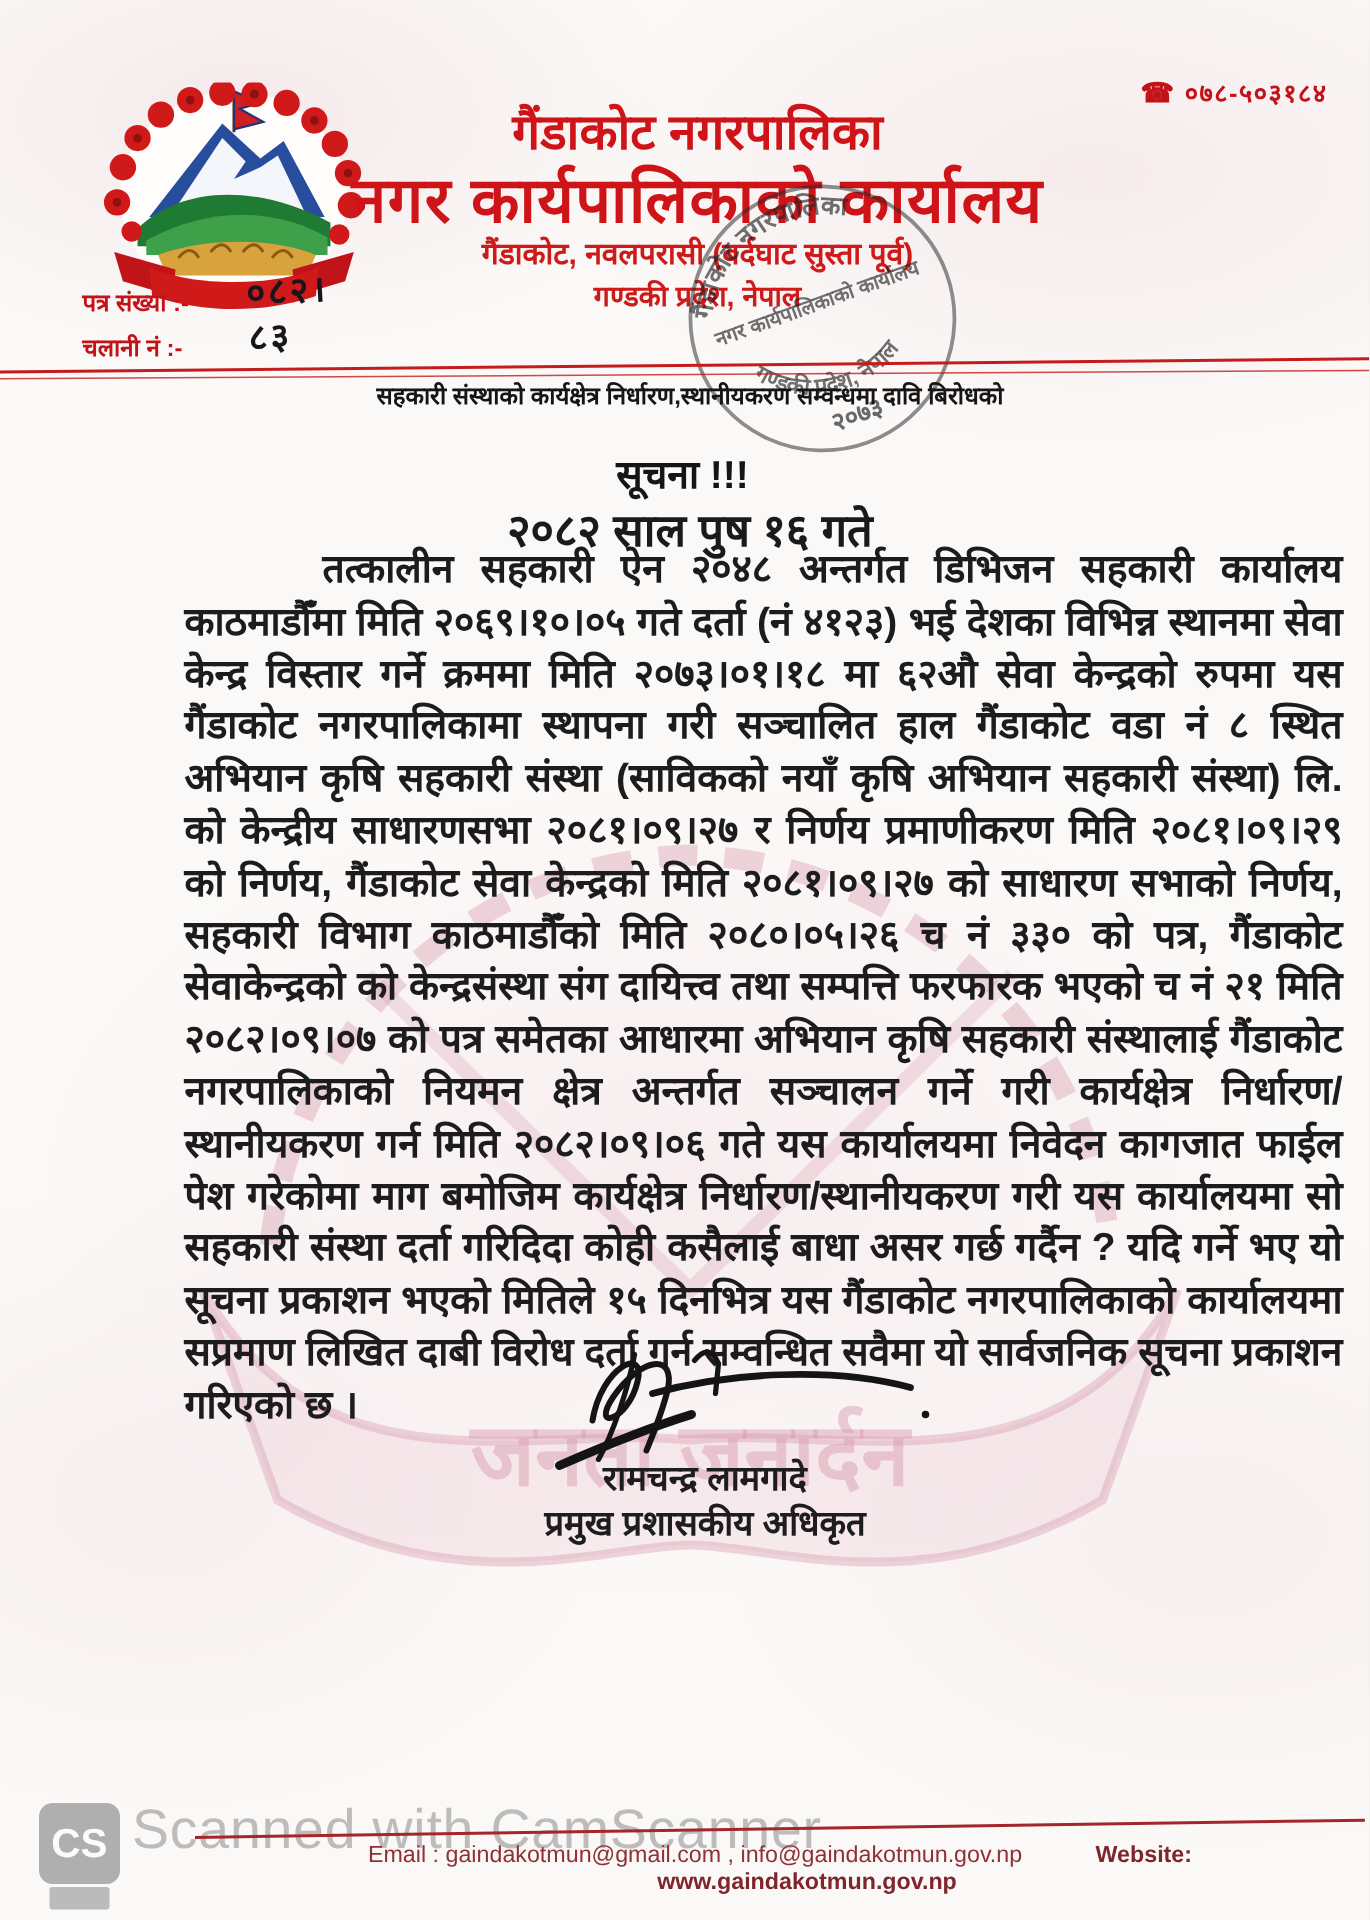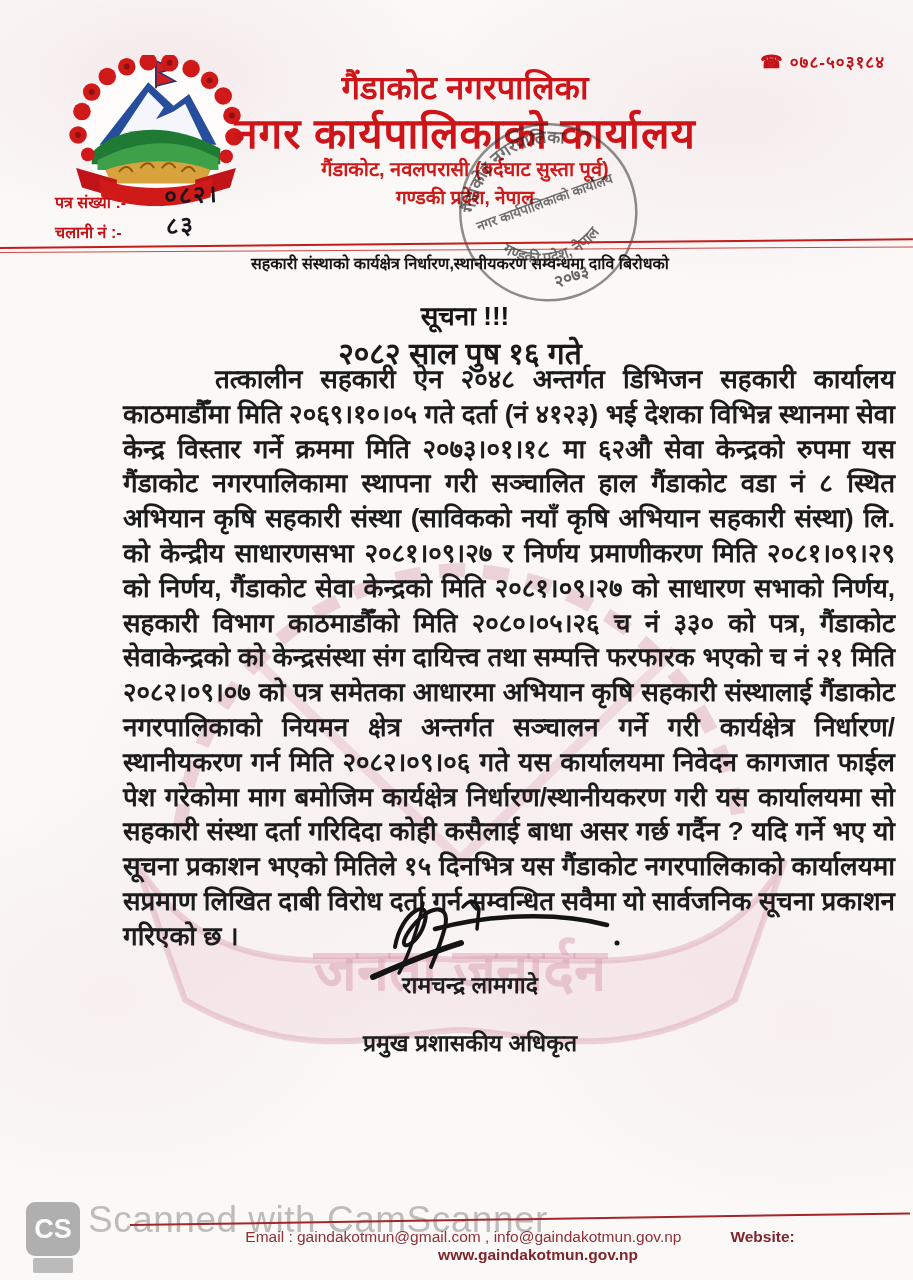--- a/index.html
+++ b/index.html
@@ -42,35 +42,35 @@
     transform:rotate(-3deg);letter-spacing:2px;
   }
   .rule{left:0;width:913px;height:0;border-top:2px solid #c41c1c;transform-origin:left center;}
   .rule.r1{top:247px;transform:rotate(-0.55deg);}
   .rule.r2{top:252px;border-top-width:1px;transform:rotate(-0.35deg);opacity:.8;}
   
   .stamp{left:425px;top:100px;width:250px;height:235px;opacity:.8;pointer-events:none;}
   
   .title1{top:252px;left:90px;width:740px;text-align:center;
     color:#151515;font-weight:bold;font-size:16px;}
-  .title2{top:297px;left:95px;width:740px;text-align:center;
+  .title2{top:297px;left:85px;width:740px;text-align:center;
     color:#151515;font-weight:bold;font-size:26px;}
   .title3{top:332px;left:90px;width:740px;text-align:center;
     color:#1a1a1a;font-weight:bold;font-size:30px;}
   .body-par{
     top:362px;left:75px;width:772px;
     color:#1c1c1c;font-size:26px;line-height:34.8px;
     font-weight:600;text-align:justify;text-indent:92px;margin-left:48px;
   }
   
   .sig{left:365px;top:885px;width:290px;height:110px;}
   .sig-name{top:968px;left:300px;width:340px;text-align:center;
     color:#1d1d1d;font-weight:bold;font-size:23px;}
   .sig-post{top:998px;left:300px;width:340px;text-align:center;
-    color:#1d1d1d;font-weight:bold;font-size:23px;margin-top:28px;}
+    color:#1d1d1d;font-weight:bold;font-size:23px;}
   
   .wm{left:95px;top:530px;width:730px;height:540px;pointer-events:none;}
   
   .foot-rule{left:130px;top:1224px;width:780px;height:0;border-top:2px solid #a3262a;
     transform:rotate(-0.85deg);transform-origin:left center;}
   .foot-text{top:1228px;left:135px;width:770px;text-align:center;
     color:#8f3036;font-size:15.5px;}
   .foot-text b{color:#7d262c;margin-left:36px;}
   .camscanner{top:1199px;left:88px;
     color:rgba(150,150,150,.62);font-size:37px;letter-spacing:.5px;font-weight:500;}

